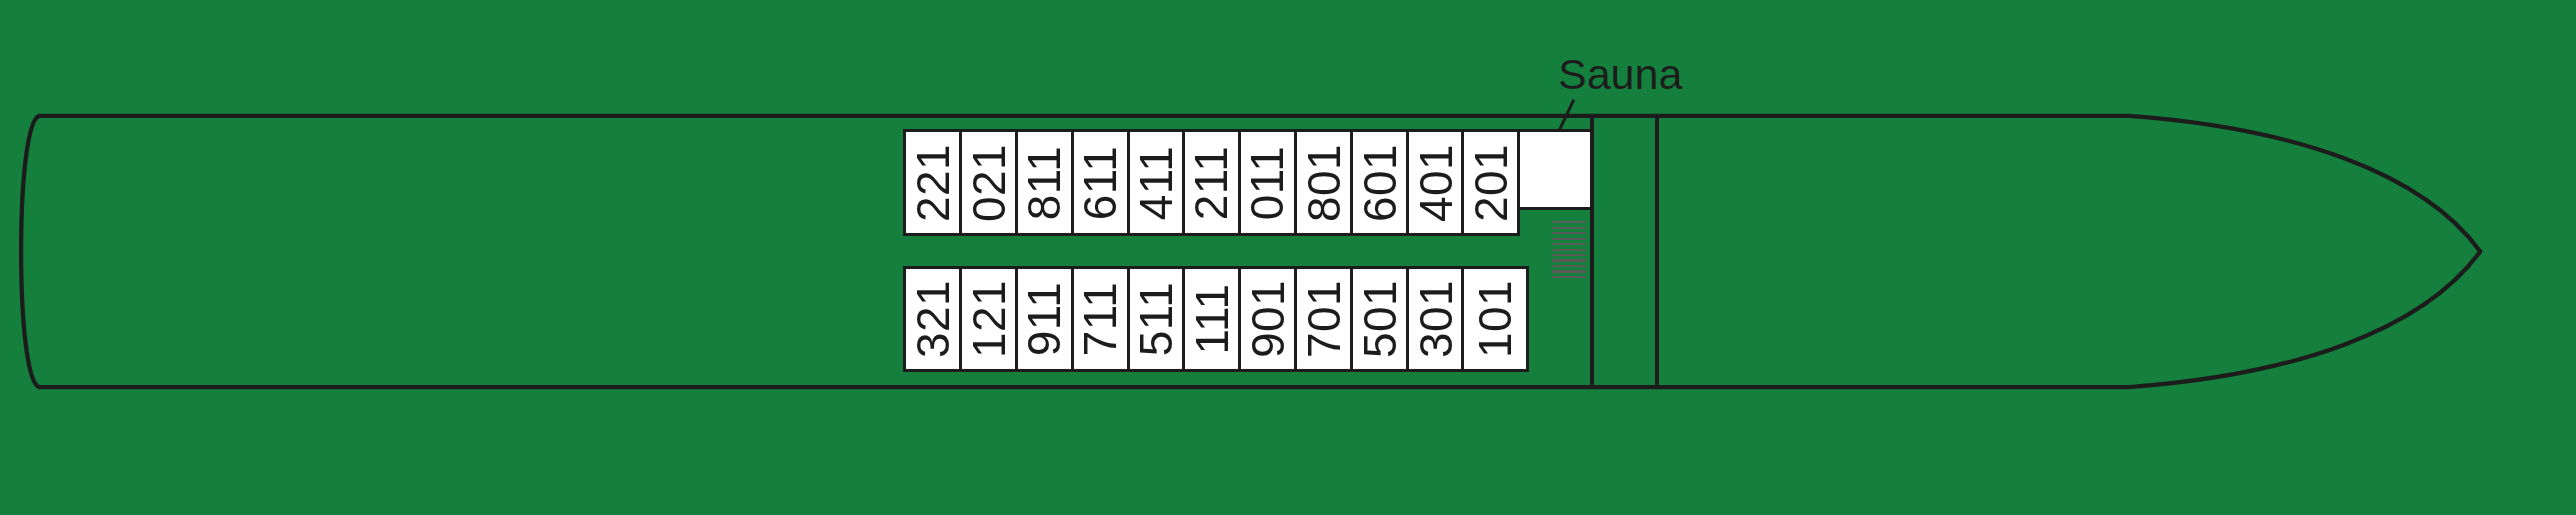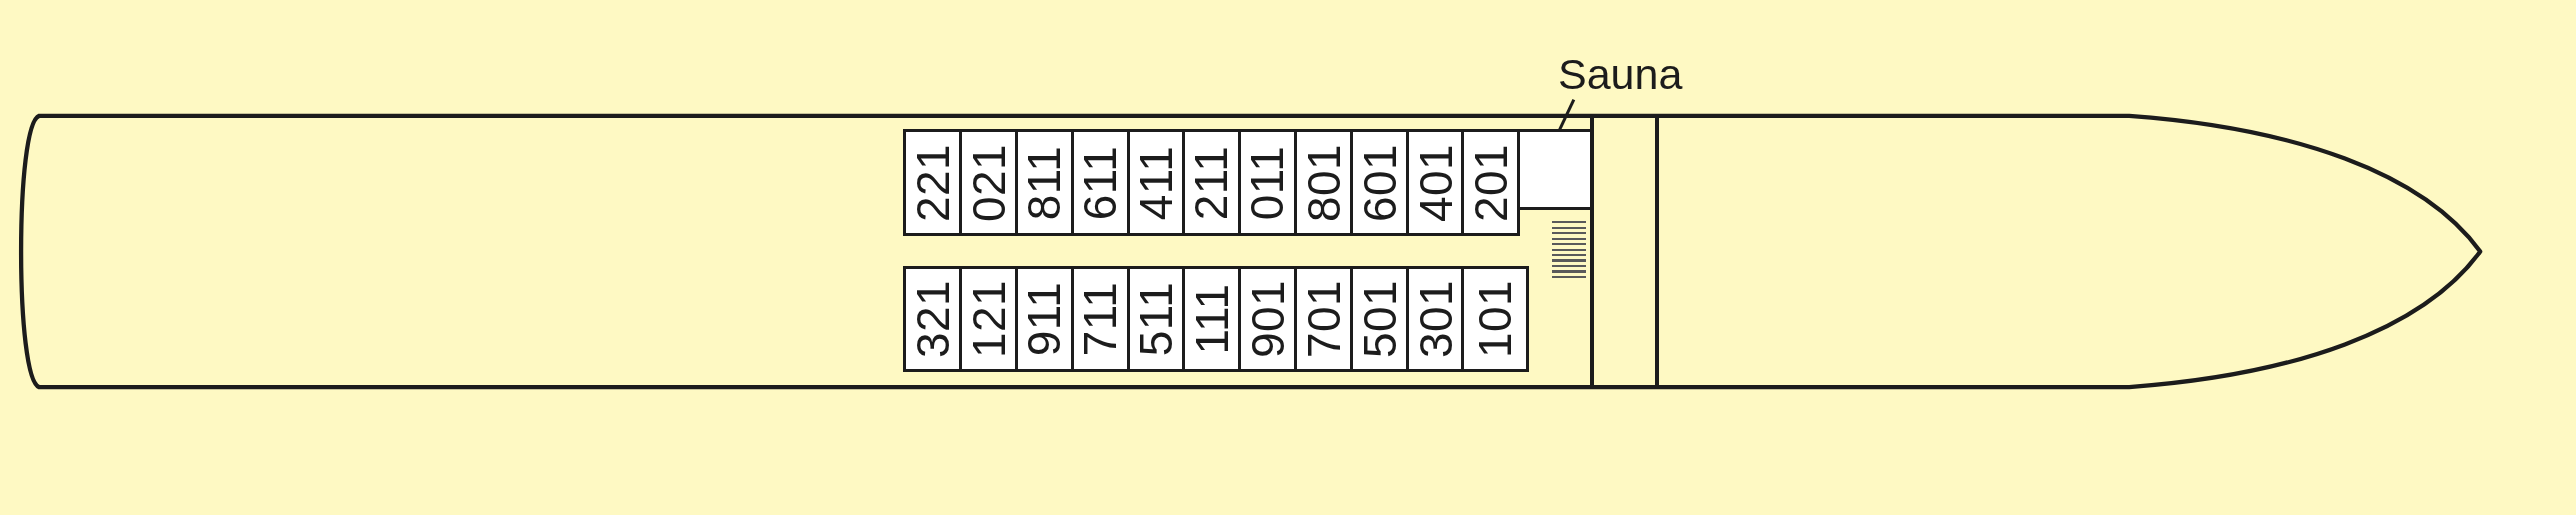--- a/index.html
+++ b/index.html
@@ -8,21 +8,21 @@
     background: #ffffff;
     width: 2576px;
     height: 515px;
     font-family: "Liberation Sans", sans-serif;
   }
   .stage {
     position: relative;
     width: 2576px;
     height: 515px;
     overflow: hidden;
-    background: #fef9c3;
+    background: #15803d;
   }
   svg.overlay {
     position: absolute;
     left: 0;
     top: 0;
     width: 2576px;
     height: 515px;
   }
   
   .cabin {

